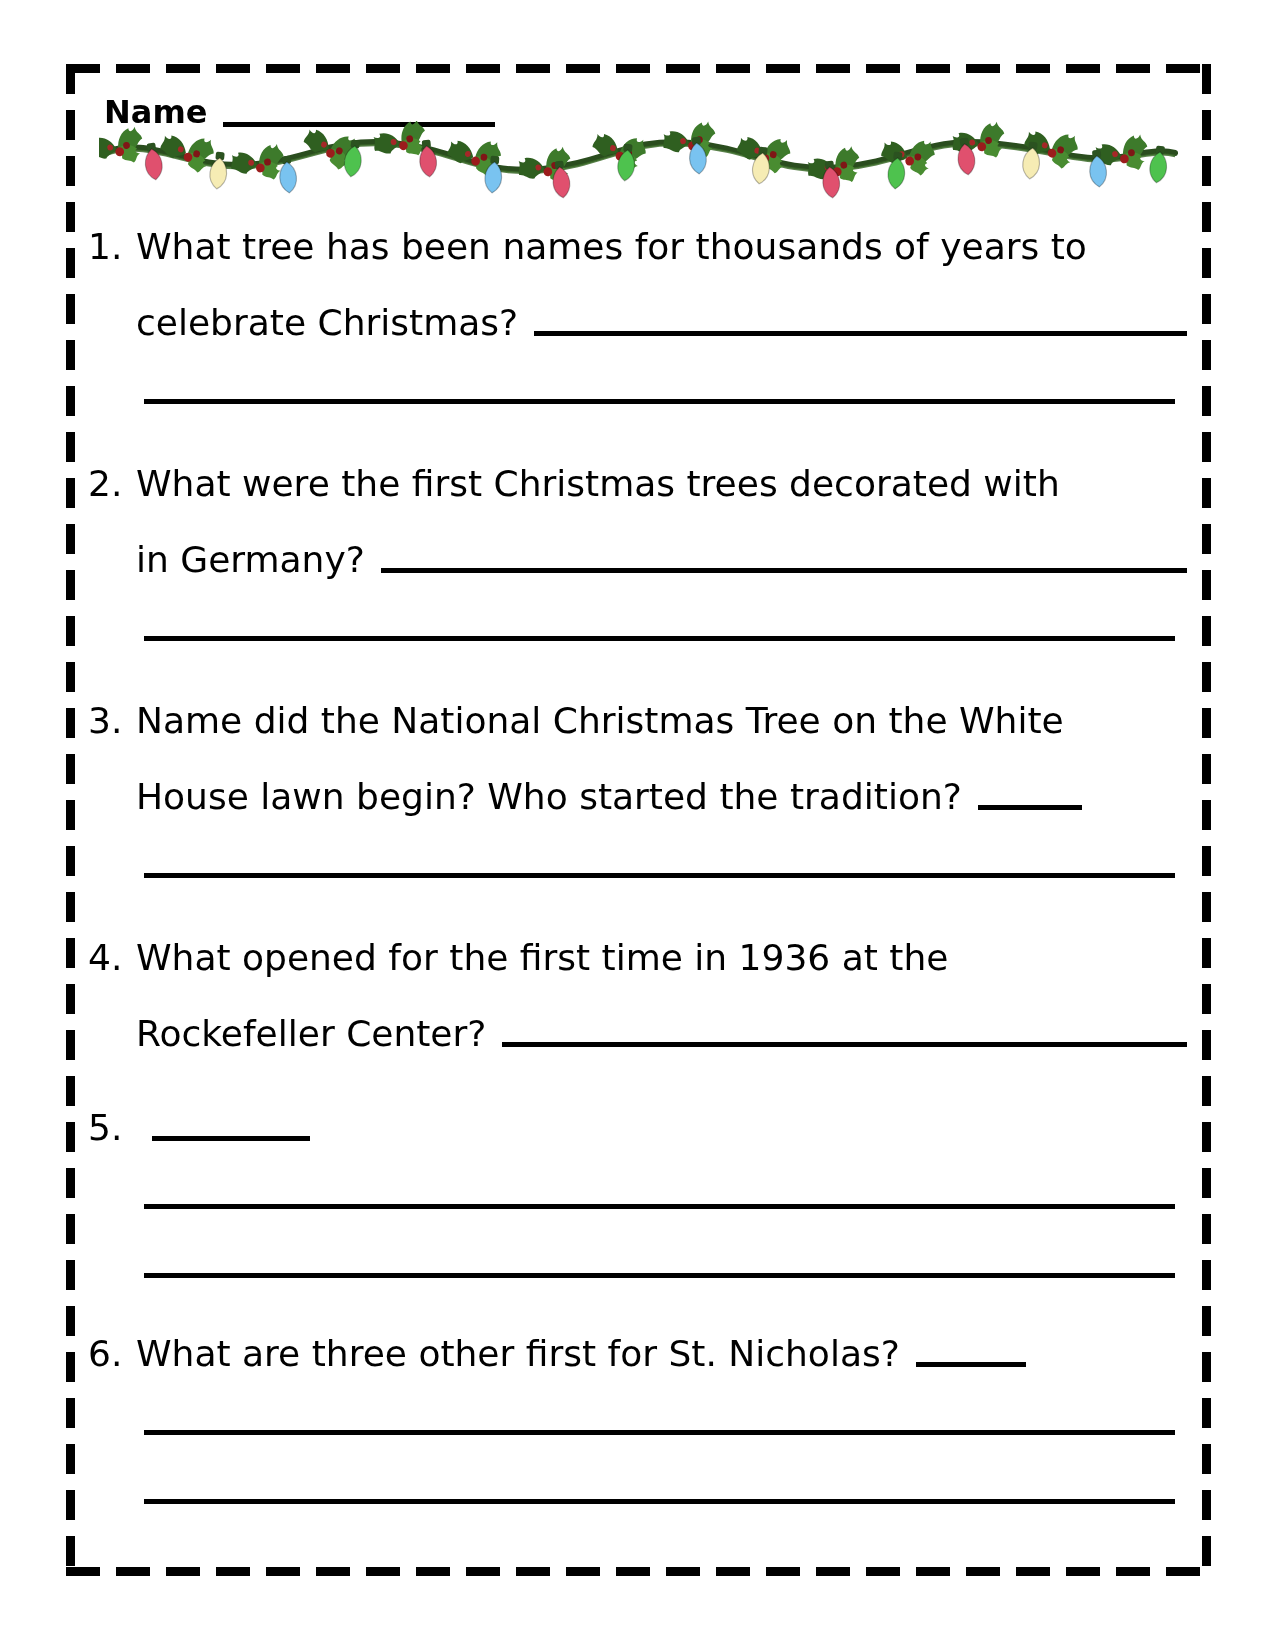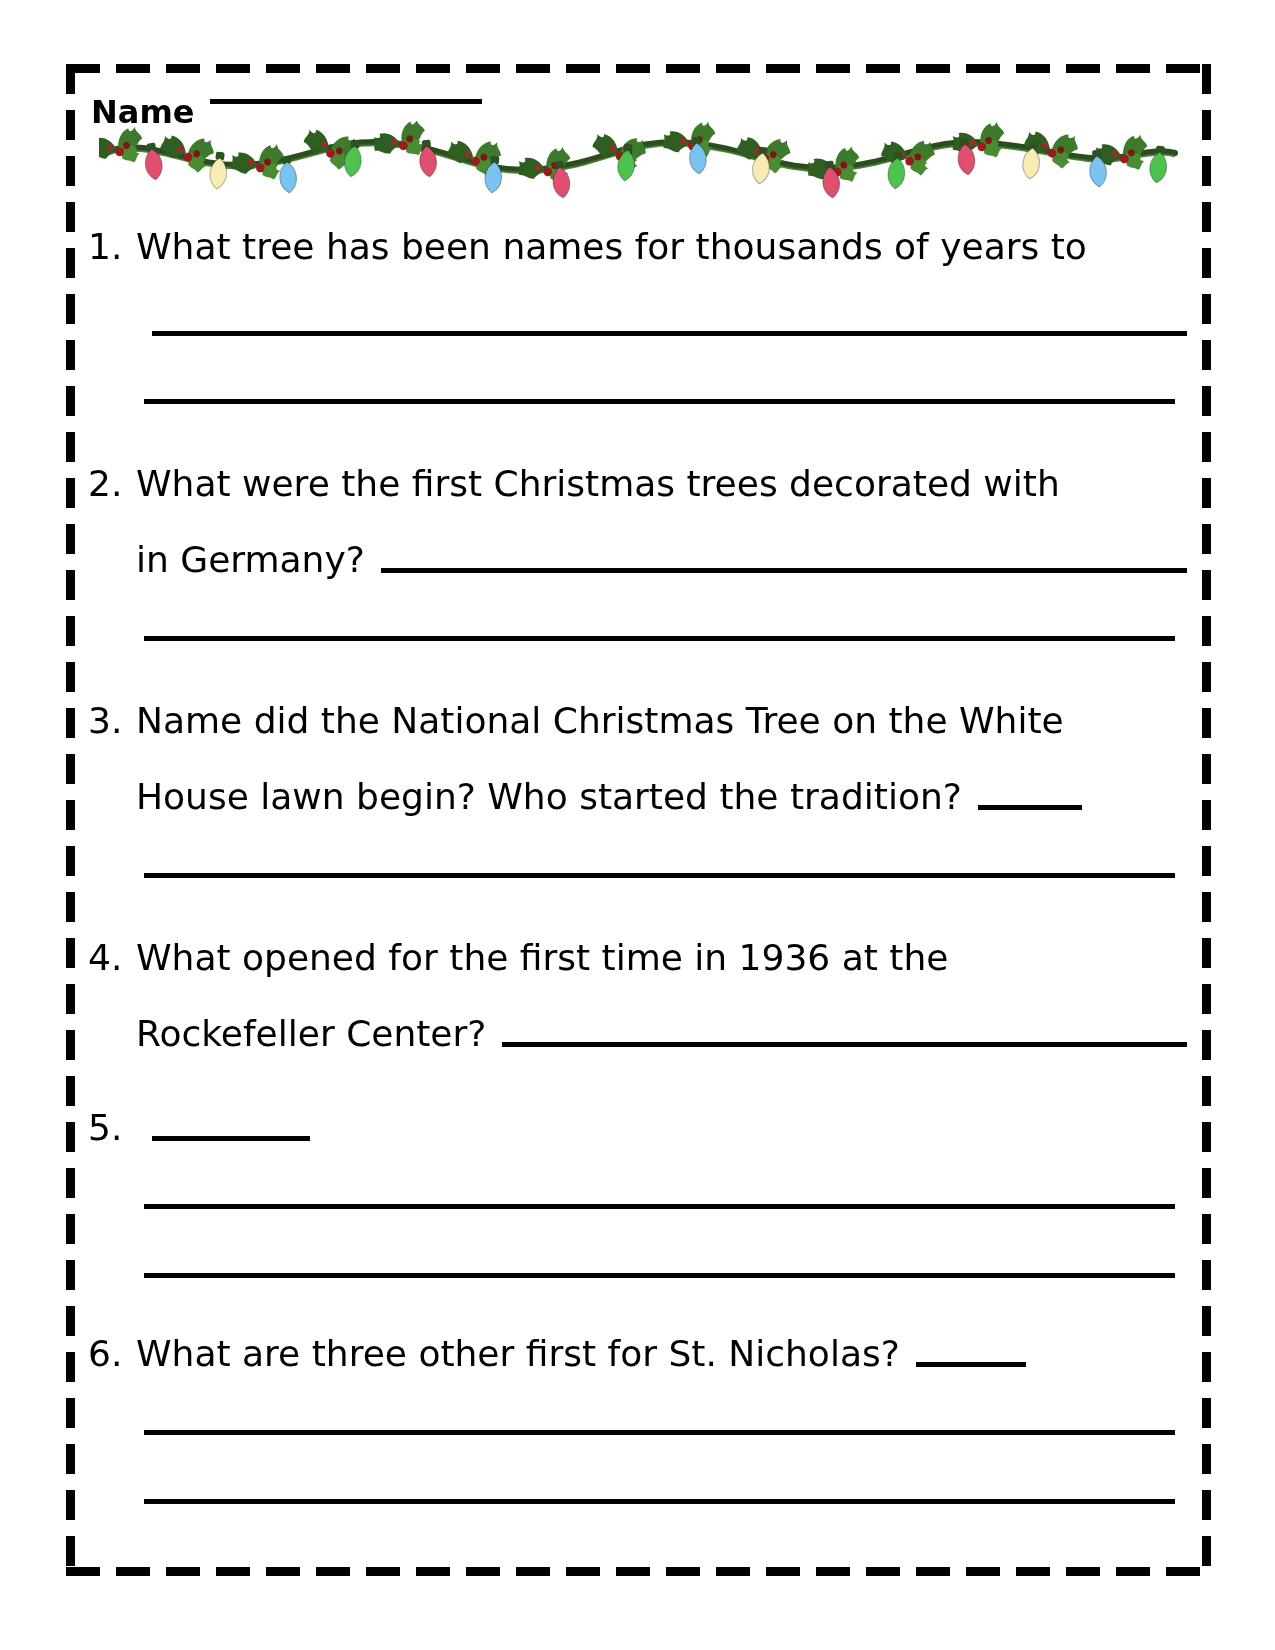--- a/index.html
+++ b/index.html
@@ -20,22 +20,22 @@
     padding: 22px 20px 0 20px;
   }
   
   .edge { position:absolute; }
   .edge.top    { left:0; right:0; top:0;    height:9px; background:repeating-linear-gradient(90deg,#000 0 34px,transparent 34px 50px); }
   .edge.bottom { left:0; right:0; bottom:0; height:9px; background:repeating-linear-gradient(90deg,#000 0 34px,transparent 34px 50px); }
   .edge.left   { top:0; bottom:0; left:0;   width:9px;  background:repeating-linear-gradient(180deg,#000 0 30px,transparent 30px 46px); }
   .edge.right  { top:0; bottom:0; right:0;  width:9px;  background:repeating-linear-gradient(180deg,#000 0 30px,transparent 30px 46px); }
 
   .header-row {
-    display:flex; 
-    margin: 8px 6px 0 5px;
+    display:flex; align-items:flex-end;
+    margin: 8px 6px 0 18px;
   }
   .name-label { font-weight:bold; font-size:32px; line-height:1.15; }
   .name-line {
     display:inline-block; width:272px; height:10px;
     border-bottom:5px solid #000; margin:0 0 4px 16px;
   }
   .title {
     margin:0 2px 0 auto; font-weight:bold; font-size:33px;
     line-height:1.15; white-space:nowrap; letter-spacing:0.5px;
   }
@@ -138,20 +138,21 @@
     </svg>
 
     <div class="questions">
 
       <div class="question q1">
         <div class="q-line first">
           <span class="q-num">1.</span>
           <span>What tree has been names for thousands of years to</span>
         </div>
         <div class="q-line cont">
+          <span>celebrate Christmas?</span>
           <span class="inline-blank fill"></span>
         </div>
         <div class="blank-full"></div>
       </div>
 
       <div class="question q2">
         <div class="q-line first">
           <span class="q-num">2.</span>
           <span>What were the first Christmas trees decorated with</span>
         </div>

